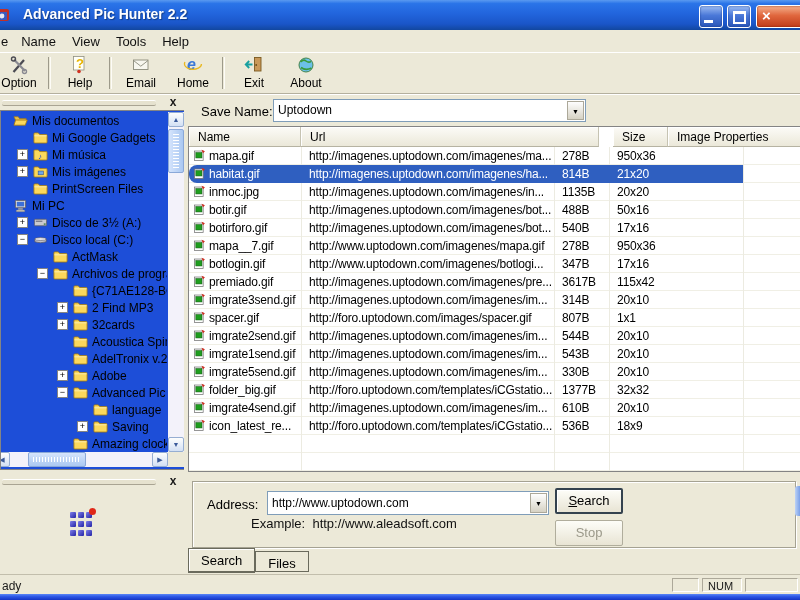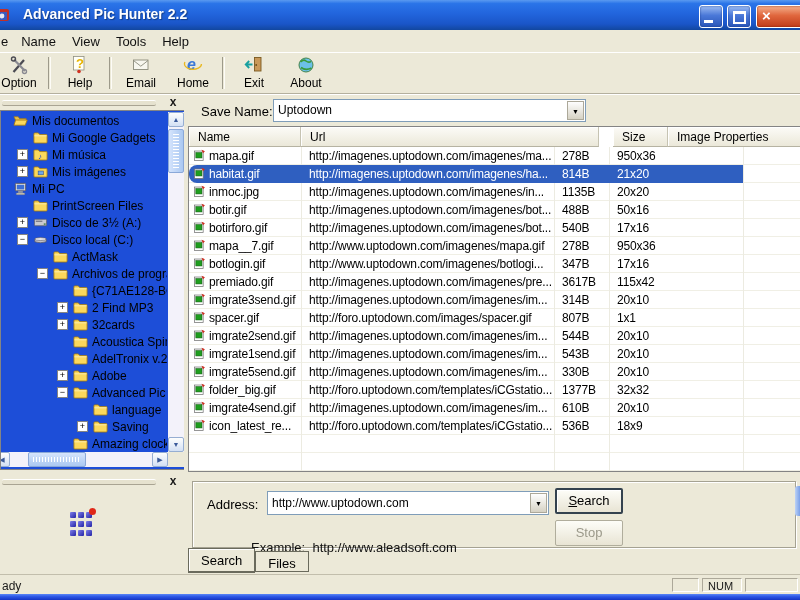--- a/index.html
+++ b/index.html
@@ -105,21 +105,21 @@
   .searchbox .lbl{position:absolute;left:14px;top:15px;}
   .combo-addr{left:74px;top:9px;width:282px;height:24px;}
   .combo-addr .combo-value{top:4px;}
   .xp-btn{position:absolute;width:68px;height:26px;background:linear-gradient(180deg,#fdfdf8,#e8e4d4);
     border:1px solid #7c7b6e;border-radius:2px;box-sizing:border-box;text-align:center;font-size:13px;color:#000;}
   .btn-search{left:362px;top:6px;border:2px solid #34424e;box-shadow:inset 1px 1px 0 #fff;}
   .btn-search .btn-label{display:block;margin-top:3px;}
   .btn-search .btn-label::first-letter{text-decoration:underline;}
   .btn-stop{left:362px;top:38px;color:#9b998a;border-color:#b0ad9c;}
   .btn-stop .btn-label{display:block;margin-top:4px;}
-  .example{position:absolute;left:58px;top:58px;white-space:pre;color:#111;}
+  .example{position:absolute;left:58px;top:34px;white-space:pre;color:#111;}
   .edge-sliver{position:absolute;left:795px;top:486px;width:5px;height:30px;border-radius:3px 0 0 3px;
     background:linear-gradient(90deg,#bcd2f6,#7aa0e8);}
 
   
   .tabs{position:absolute;left:188px;top:548px;height:26px;}
   .tab{position:relative;display:inline-block;vertical-align:top;background:#ece9d8;border:1px solid #6a6a5c;
     font-size:13px;text-align:center;padding:4px 12px 0 12px;box-sizing:border-box;height:21px;margin-top:3px;color:#000;}
   .tab.active{height:25px;margin-top:0;border-bottom-width:2px;box-shadow:inset 1px 1px 0 #fff;z-index:2;}
 
   
@@ -245,34 +245,34 @@
           </div>
           <div class="tree-row">
             <div class="expander" style="left: 16px;">+</div>
             <div class="tree-icon" style="left: 32px;"><svg viewBox="0 0 16 16">
                 <path d="M1 4c0-.5.4-.9.9-.9h3.7l1.6 1.8h7c.5 0 .8.4.8.9v7.2c0 .5-.3.9-.8.9H1.9c-.5 0-.9-.4-.9-.9z" fill="#FBD85C" stroke="#A87C10" stroke-width=".9"></path>
                 <rect x="5.5" y="7.5" width="5.5" height="4" fill="#6fa8e8" stroke="#2a4a90" stroke-width=".6"></rect>
               </svg></div>
             <div class="tree-label" style="left: 51px;">Mis imágenes</div>
           </div>
           <div class="tree-row">
+            <div class="tree-icon" style="left: 32px;"><svg viewBox="0 0 16 16">
+                <path d="M1 4c0-.5.4-.9.9-.9h3.7l1.6 1.8h7c.5 0 .8.4.8.9v7.2c0 .5-.3.9-.8.9H1.9c-.5 0-.9-.4-.9-.9z" fill="#FBD85C" stroke="#A87C10" stroke-width=".9"></path>
+                <path d="M1.5 6.2h13" stroke="#FDEDA8" stroke-width="1.1"></path>
+              </svg></div>
+            <div class="tree-label" style="left: 51px;">PrintScreen Files</div>
+          </div>
+          <div class="tree-row">
             <div class="tree-icon" style="left: 12px;"><svg viewBox="0 0 16 16">
                 <rect x="2.5" y="2.5" width="11" height="8" rx="1" fill="#E8E6DA" stroke="#556"></rect>
                 <rect x="4" y="4" width="8" height="5" fill="#3C6FD8"></rect>
                 <rect x="5.5" y="11" width="5" height="1.5" fill="#B8B4A4"></rect>
                 <rect x="3.5" y="12.8" width="9" height="1.8" rx=".5" fill="#D8D4C4" stroke="#777" stroke-width=".6"></rect>
               </svg></div>
             <div class="tree-label" style="left: 31px;">Mi PC</div>
-          </div>
-          <div class="tree-row">
-            <div class="tree-icon" style="left: 32px;"><svg viewBox="0 0 16 16">
-                <path d="M1 4c0-.5.4-.9.9-.9h3.7l1.6 1.8h7c.5 0 .8.4.8.9v7.2c0 .5-.3.9-.8.9H1.9c-.5 0-.9-.4-.9-.9z" fill="#FBD85C" stroke="#A87C10" stroke-width=".9"></path>
-                <path d="M1.5 6.2h13" stroke="#FDEDA8" stroke-width="1.1"></path>
-              </svg></div>
-            <div class="tree-label" style="left: 51px;">PrintScreen Files</div>
           </div>
           <div class="tree-row">
             <div class="expander" style="left: 16px;">+</div>
             <div class="tree-icon" style="left: 32px;"><svg viewBox="0 0 16 16">
                 <rect x="1.5" y="4.5" width="13" height="7" rx="1" fill="#C9C9CE" stroke="#5A5A66" stroke-width=".8"></rect>
                 <rect x="3" y="6" width="7" height="1.4" fill="#7A7A88"></rect>
                 <rect x="11.5" y="9" width="2" height="1.4" fill="#3C7A3C"></rect>
               </svg></div>
             <div class="tree-label" style="left: 51px;">Disco de 3½ (A:)</div>
           </div>

